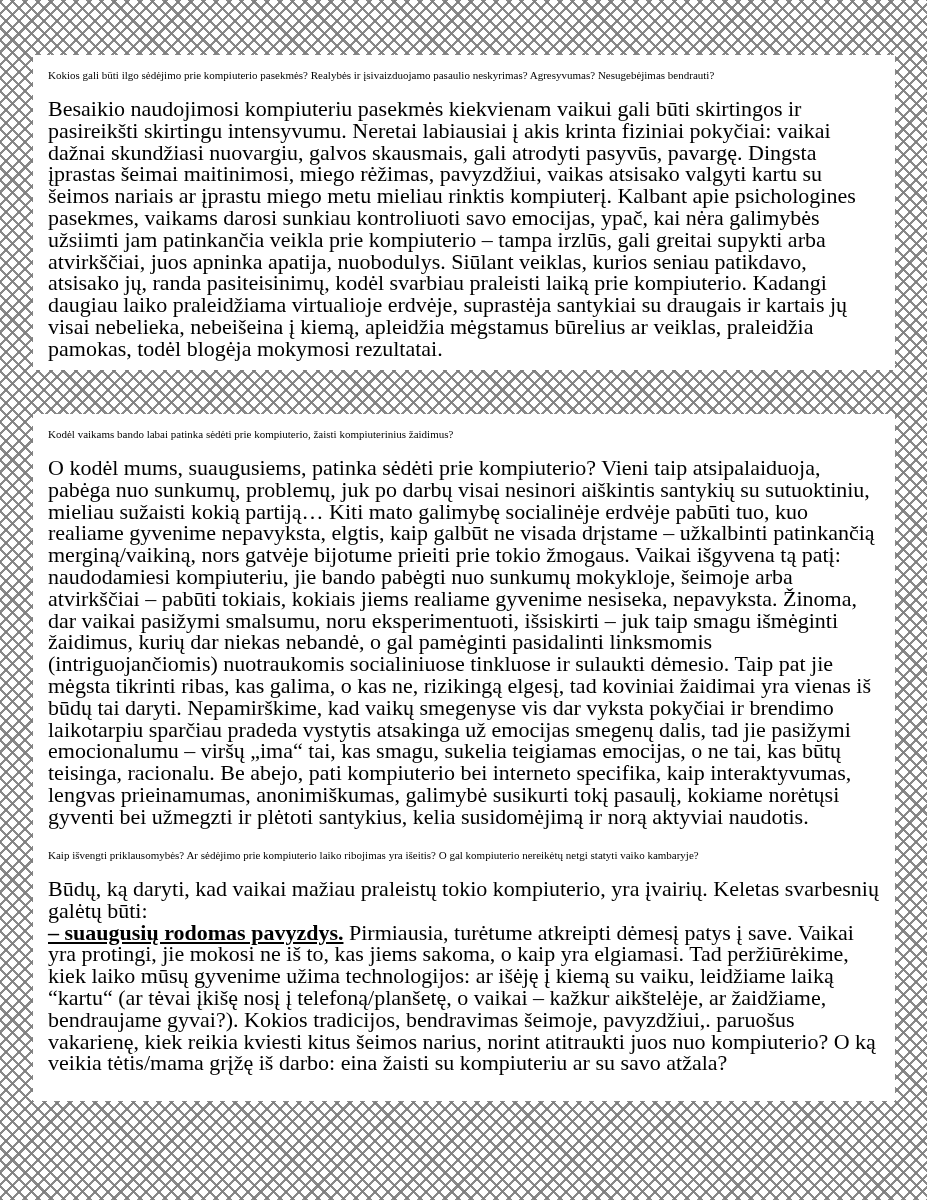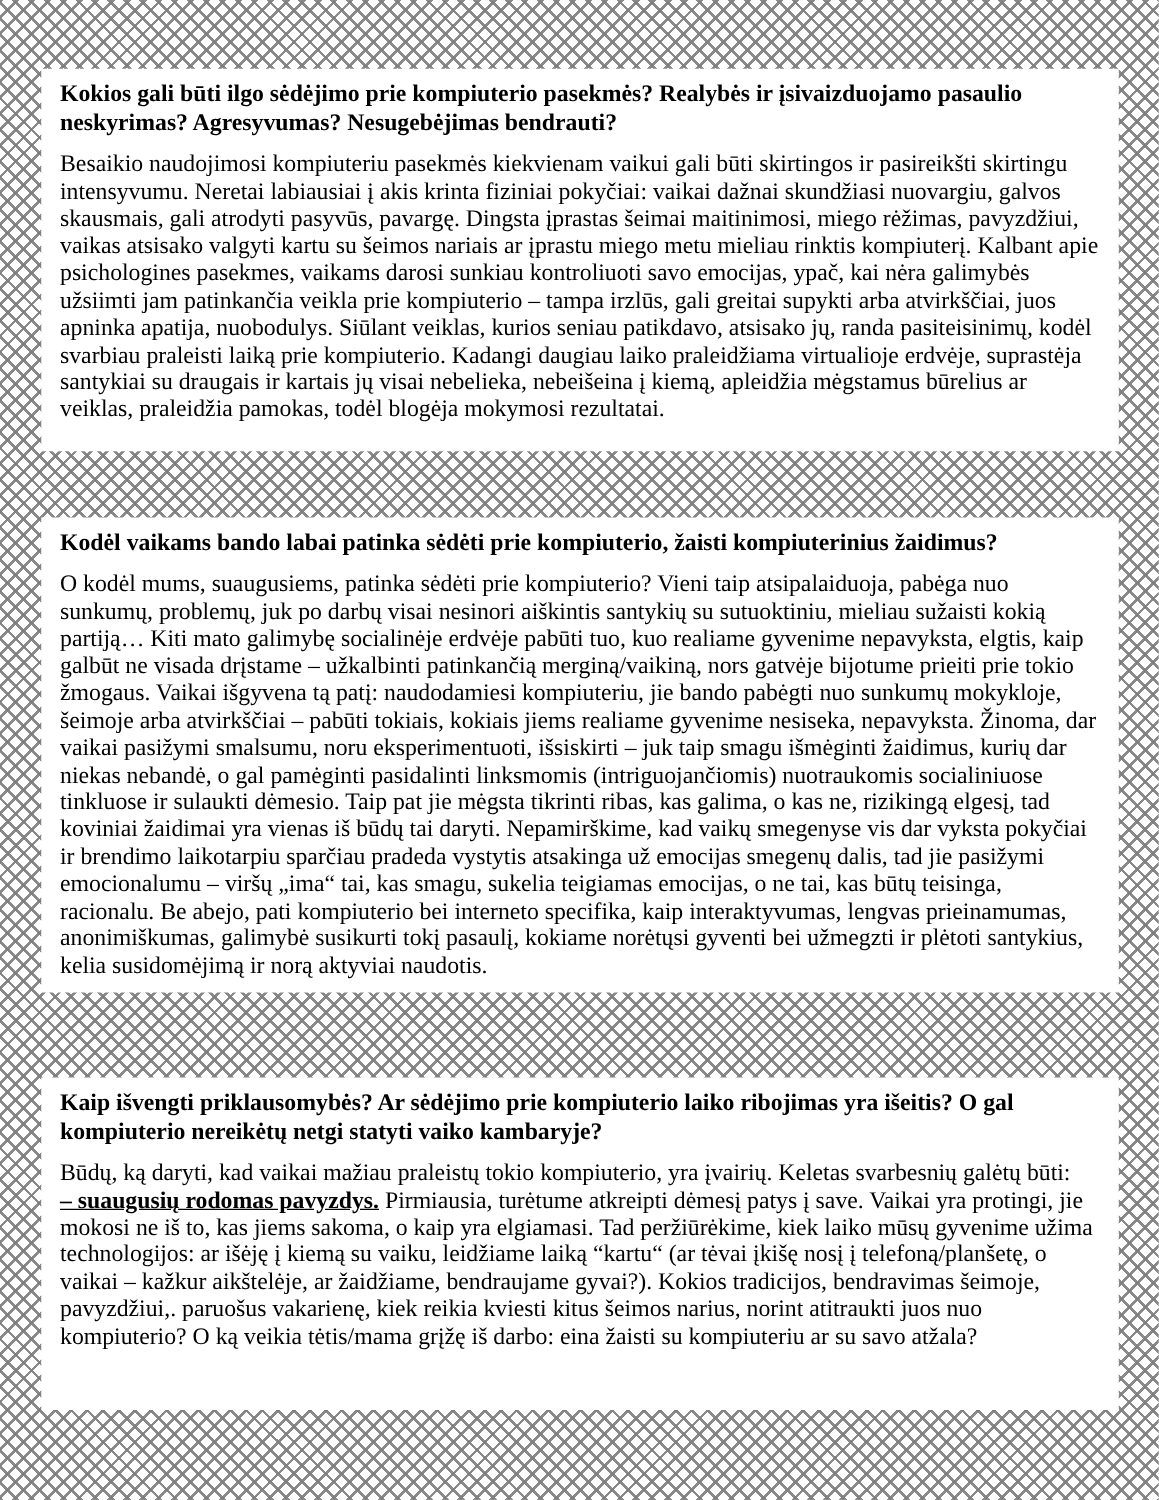--- a/index.html
+++ b/index.html
@@ -24,30 +24,30 @@
   .block {
     position: absolute;
     left: 33px;
     width: 862px;
     background: #ffffff;
     box-sizing: border-box;
     padding: 9px 14px 10px 15px;
   }
   .block-1 { top: 55px;  min-height: 306px; }
   .block-2 { top: 414px; min-height: 378px; }
-  .block-3 { top: 862px; min-height: 266px; }
+  .block-3 { top: 835px; min-height: 266px; }
   .block h2 {
     margin: 0 0 11px 0;
-    font-size: 19px;
+    font-size: 11px;
     line-height: 23px;
-    font-weight: bold;
+    font-weight: normal;
   }
   .block p {
     margin: 0;
-    font-size: 19px;
+    font-size: 22px;
     line-height: 21.8px;
   }
   .block p + p {
     margin-top: 0;
   }
   .lead {
     font-weight: bold;
     text-decoration: underline;
   }
 </style>

